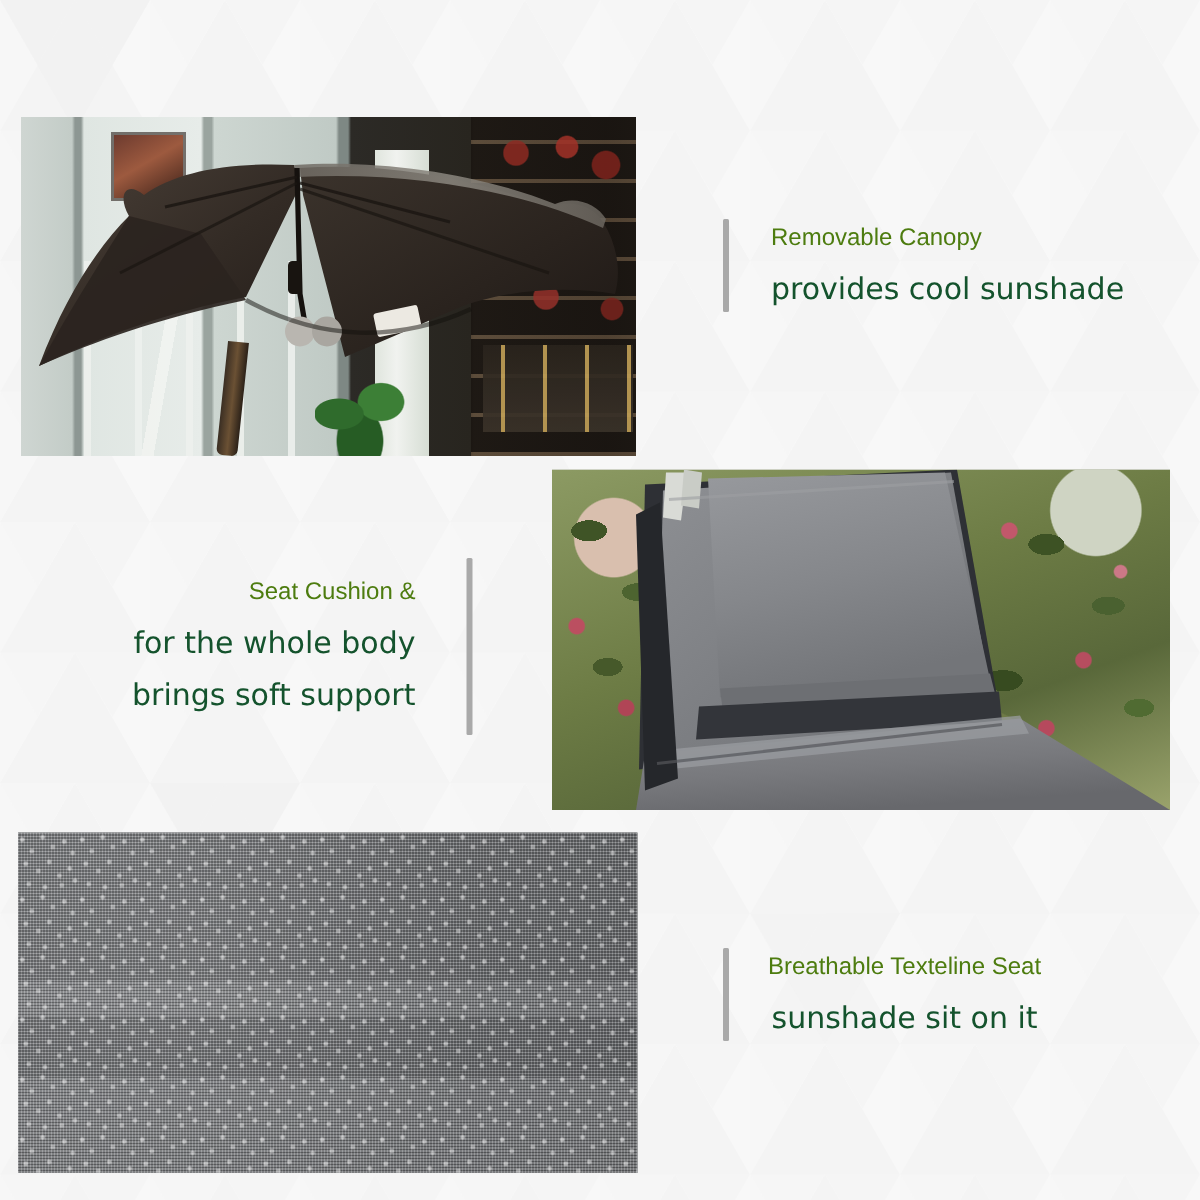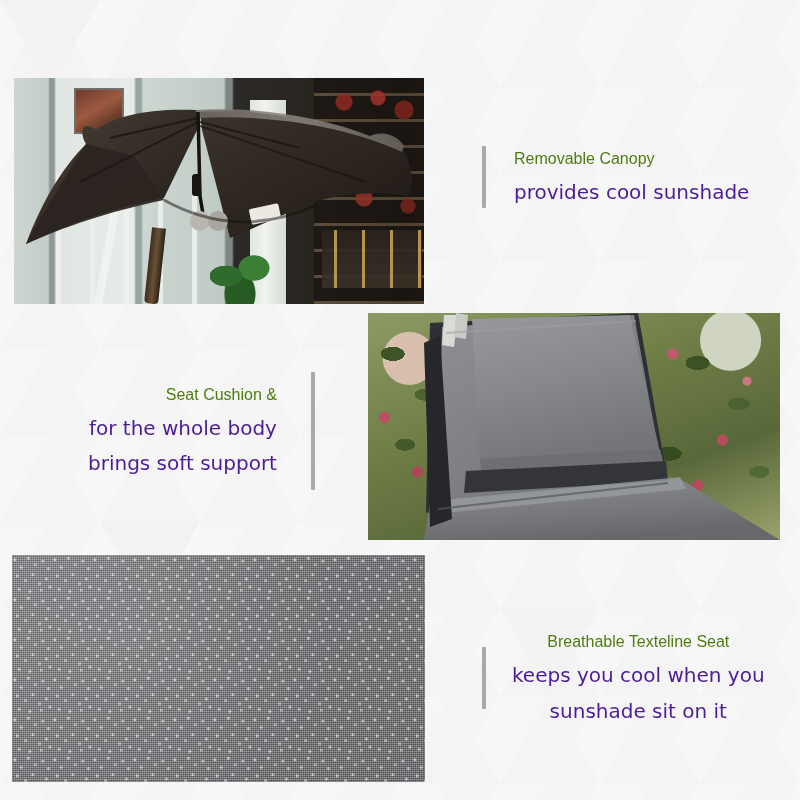--- a/index.html
+++ b/index.html
@@ -230,21 +230,21 @@
     font-size: 16px;
     font-weight: normal;
     color: #4d7c0f;
     line-height: 1.30;
     white-space: nowrap;
   }
   .feature-sub {
     font-family: "DejaVu Sans", sans-serif;
     font-size: 20px;
     font-weight: normal;
-    color: #4c1d95;
+    color: #14532d;
     line-height: 1.34;
     white-space: nowrap;
   }
 
   
   .feature-canopy { left: 482px; top: 146px; }
   .feature-canopy .accent-bar { height: 62px; align-self: center; }
   .feature-canopy .feature-text { margin-left: 28px; text-align: left; align-items: flex-start; }
   .feature-canopy .feature-sub { margin-top: 9px; }
 
@@ -408,18 +408,17 @@
 
   <div class="photo photo-fabric">
     <div class="p3-weave"></div>
     <div class="p3-speckle"></div>
   </div>
 
   <div class="feature feature-fabric">
     <div class="accent-bar"></div>
     <div class="feature-text">
       <div class="feature-title">Breathable Texteline Seat</div>
-      <div class="feature-sub">keeps you cool when you</div>
       <div class="feature-sub">sunshade sit on it</div>
     </div>
   </div>
 
 </div>
 
 </body></html>

